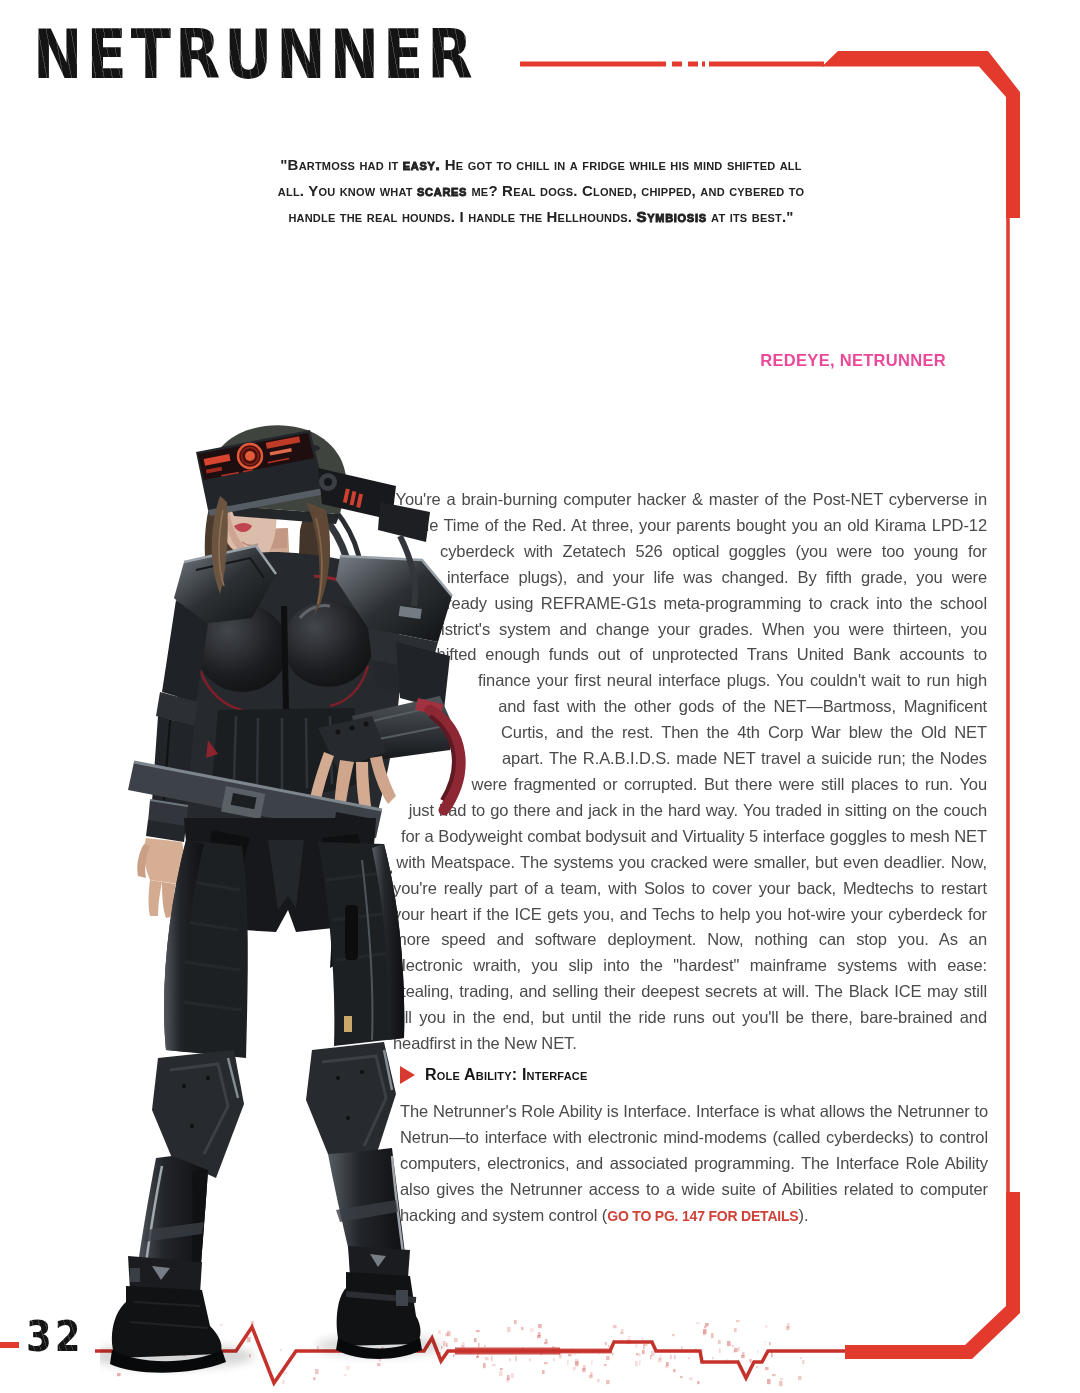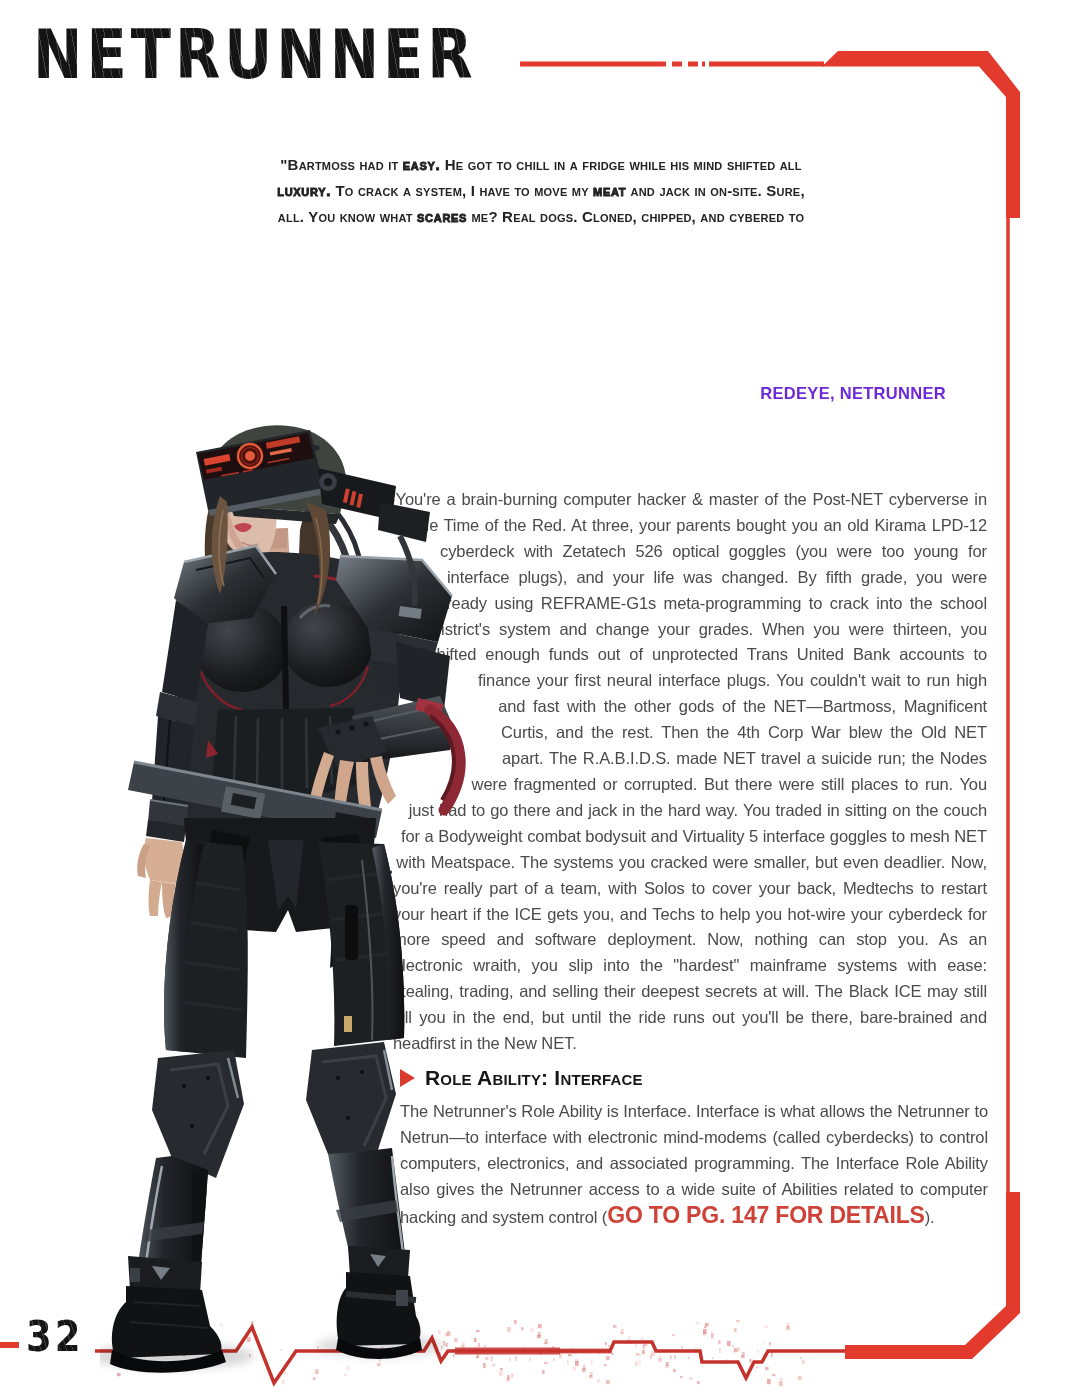--- a/index.html
+++ b/index.html
@@ -19,49 +19,49 @@
   }
   
   .quote{
     position:absolute;left:137px;top:152px;width:808px;
     text-align:center;color:#222;font-weight:700;
     font-variant:small-caps;font-size:15px;
   }
   .q-line{white-space:nowrap;line-height:25.8px;letter-spacing:.2px;}
   .q-bold{-webkit-text-stroke:.9px #222;letter-spacing:.7px;}
   .attribution{
-    position:absolute;right:134px;top:384px;width:420px;text-align:right;
-    font-weight:700;font-size:16.5px;color:#6d28d9;letter-spacing:.3px;
+    position:absolute;right:134px;top:351px;width:420px;text-align:right;
+    font-weight:700;font-size:16.5px;color:#ec4899;letter-spacing:.3px;
   }
   
   .intro{
     position:absolute;left:393px;top:487px;width:594px;
     font-size:16.5px;line-height:25.9px;color:#4a4a4a;
     text-align:justify;letter-spacing:-.1px;
   }
   .figure-spacer{
     float:left;width:115px;height:372px;
     shape-outside:polygon(0 0,3px 30px,30px 60px,54px 85px,36px 110px,39px 140px,14px 162px,45px 190px,103px 215px,106px 240px,109px 268px,66px 292px,2px 316px,8px 344px,2px 368px,0 372px);
   }
   .role-heading{
     position:absolute;left:400px;top:1066px;display:flex;align-items:center;gap:10px;
   }
   .role-arrow{
     width:0;height:0;border-left:15px solid #d93a30;
     border-top:9px solid transparent;border-bottom:9px solid transparent;
   }
   .role-title{
-    font-variant:small-caps;font-weight:700;font-size:21px;color:#161616;letter-spacing:.2px;
+    font-variant:small-caps;font-weight:700;font-size:16px;color:#161616;letter-spacing:.2px;
   }
   .role-body{
     position:absolute;left:400px;top:1099px;width:588px;
     font-size:16.5px;line-height:25.9px;color:#4a4a4a;
     text-align:justify;letter-spacing:-.1px;
   }
-  .goto-link{color:#cf4238;font-weight:700;font-size:23px;letter-spacing:-.2px;cursor:pointer;}
+  .goto-link{color:#cf4238;font-weight:700;font-size:14px;letter-spacing:-.2px;cursor:pointer;}
   
   .page-number{
     position:absolute;left:26px;top:1312px;
     font-family:"DejaVu Sans",sans-serif;font-weight:900;font-size:37px;
     letter-spacing:3px;color:#141414;transform:scaleY(1.15);transform-origin:top left;
     -webkit-mask-image:repeating-linear-gradient(70deg,#000 0 5px,rgba(0,0,0,.82) 5px 6px);
             mask-image:repeating-linear-gradient(70deg,#000 0 5px,rgba(0,0,0,.82) 5px 6px);
   }
   svg{display:block;}
 </style>
@@ -435,22 +435,22 @@
   <path d="M120 86 C108 120 110 158 120 184 C127 160 129 120 127 92 Z" fill="#6b5440"></path>
   <path d="M206 92 C220 124 224 170 214 206 C230 182 234 132 226 100 Z" fill="#5f4936"></path>
   <path d="M123 100 C117 130 118 158 124 176" stroke="#8d7254" stroke-width="1.6" fill="none"></path>
   <path d="M216 108 C223 136 224 168 218 194" stroke="#84684c" stroke-width="1.6" fill="none"></path>
 </svg>
 
 <h1 class="page-title">NETRUNNER</h1>
 
 <div class="quote">
     <div class="q-line"><span>"Bartmoss had it </span><span class="q-bold">easy.</span><span> He got to chill in a fridge while his mind shifted all</span></div>
-    <div class="q-line"><span class="q-bold">luxury.</span><span> To crack a system, I have to move my </span><span class="q-bold">meat</span><span> and jack in on-site. Sure,</span></div>
     <div class="q-line"><span>all. You know what </span><span class="q-bold">scares</span><span> me? Real dogs. Cloned, chipped, and cybered to</span></div>
+    <div class="q-line"><span>handle the real hounds. I handle the Hellhounds. </span><span class="q-bold">Symbiosis</span><span> at its best."</span></div>
   </div>
 
 <div class="attribution">REDEYE, NETRUNNER</div>
 
 <div class="intro"><div class="figure-spacer"></div><span>You're a brain-burning computer hacker &amp; master of the Post-NET cyberverse in the Time of the Red. At three, your parents bought you an old Kirama LPD-12 cyberdeck with Zetatech 526 optical goggles (you were too young for interface plugs), and your life was changed. By fifth grade, you were already using REFRAME-G1s meta-programming to crack into the school district's system and change your grades. When you were thirteen, you shifted enough funds out of unprotected Trans United Bank accounts to finance your first neural interface plugs. You couldn't wait to run high and fast with the other gods of the NET—Bartmoss, Magnificent Curtis, and the rest. Then the 4th Corp War blew the Old NET apart. The R.A.B.I.D.S. made NET travel a suicide run; the Nodes were fragmented or corrupted. But there were still places to run. You just had to go there and jack in the hard way. You traded in sitting on the couch for a Bodyweight combat bodysuit and Virtuality 5 interface goggles to mesh NET with Meatspace. The systems you cracked were smaller, but even deadlier. Now, you're really part of a team, with Solos to cover your back, Medtechs to restart your heart if the ICE gets you, and Techs to help you hot-wire your cyberdeck for more speed and software deployment. Now, nothing can stop you. As an electronic wraith, you slip into the "hardest" mainframe systems with ease: stealing, trading, and selling their deepest secrets at will. The Black ICE may still kill you in the end, but until the ride runs out you'll be there, bare-brained and headfirst in the New NET.</span></div>
 
 <div class="role-heading">
   <span class="role-arrow"></span>
   <span class="role-title">Role Ability: Interface</span>
 </div>

